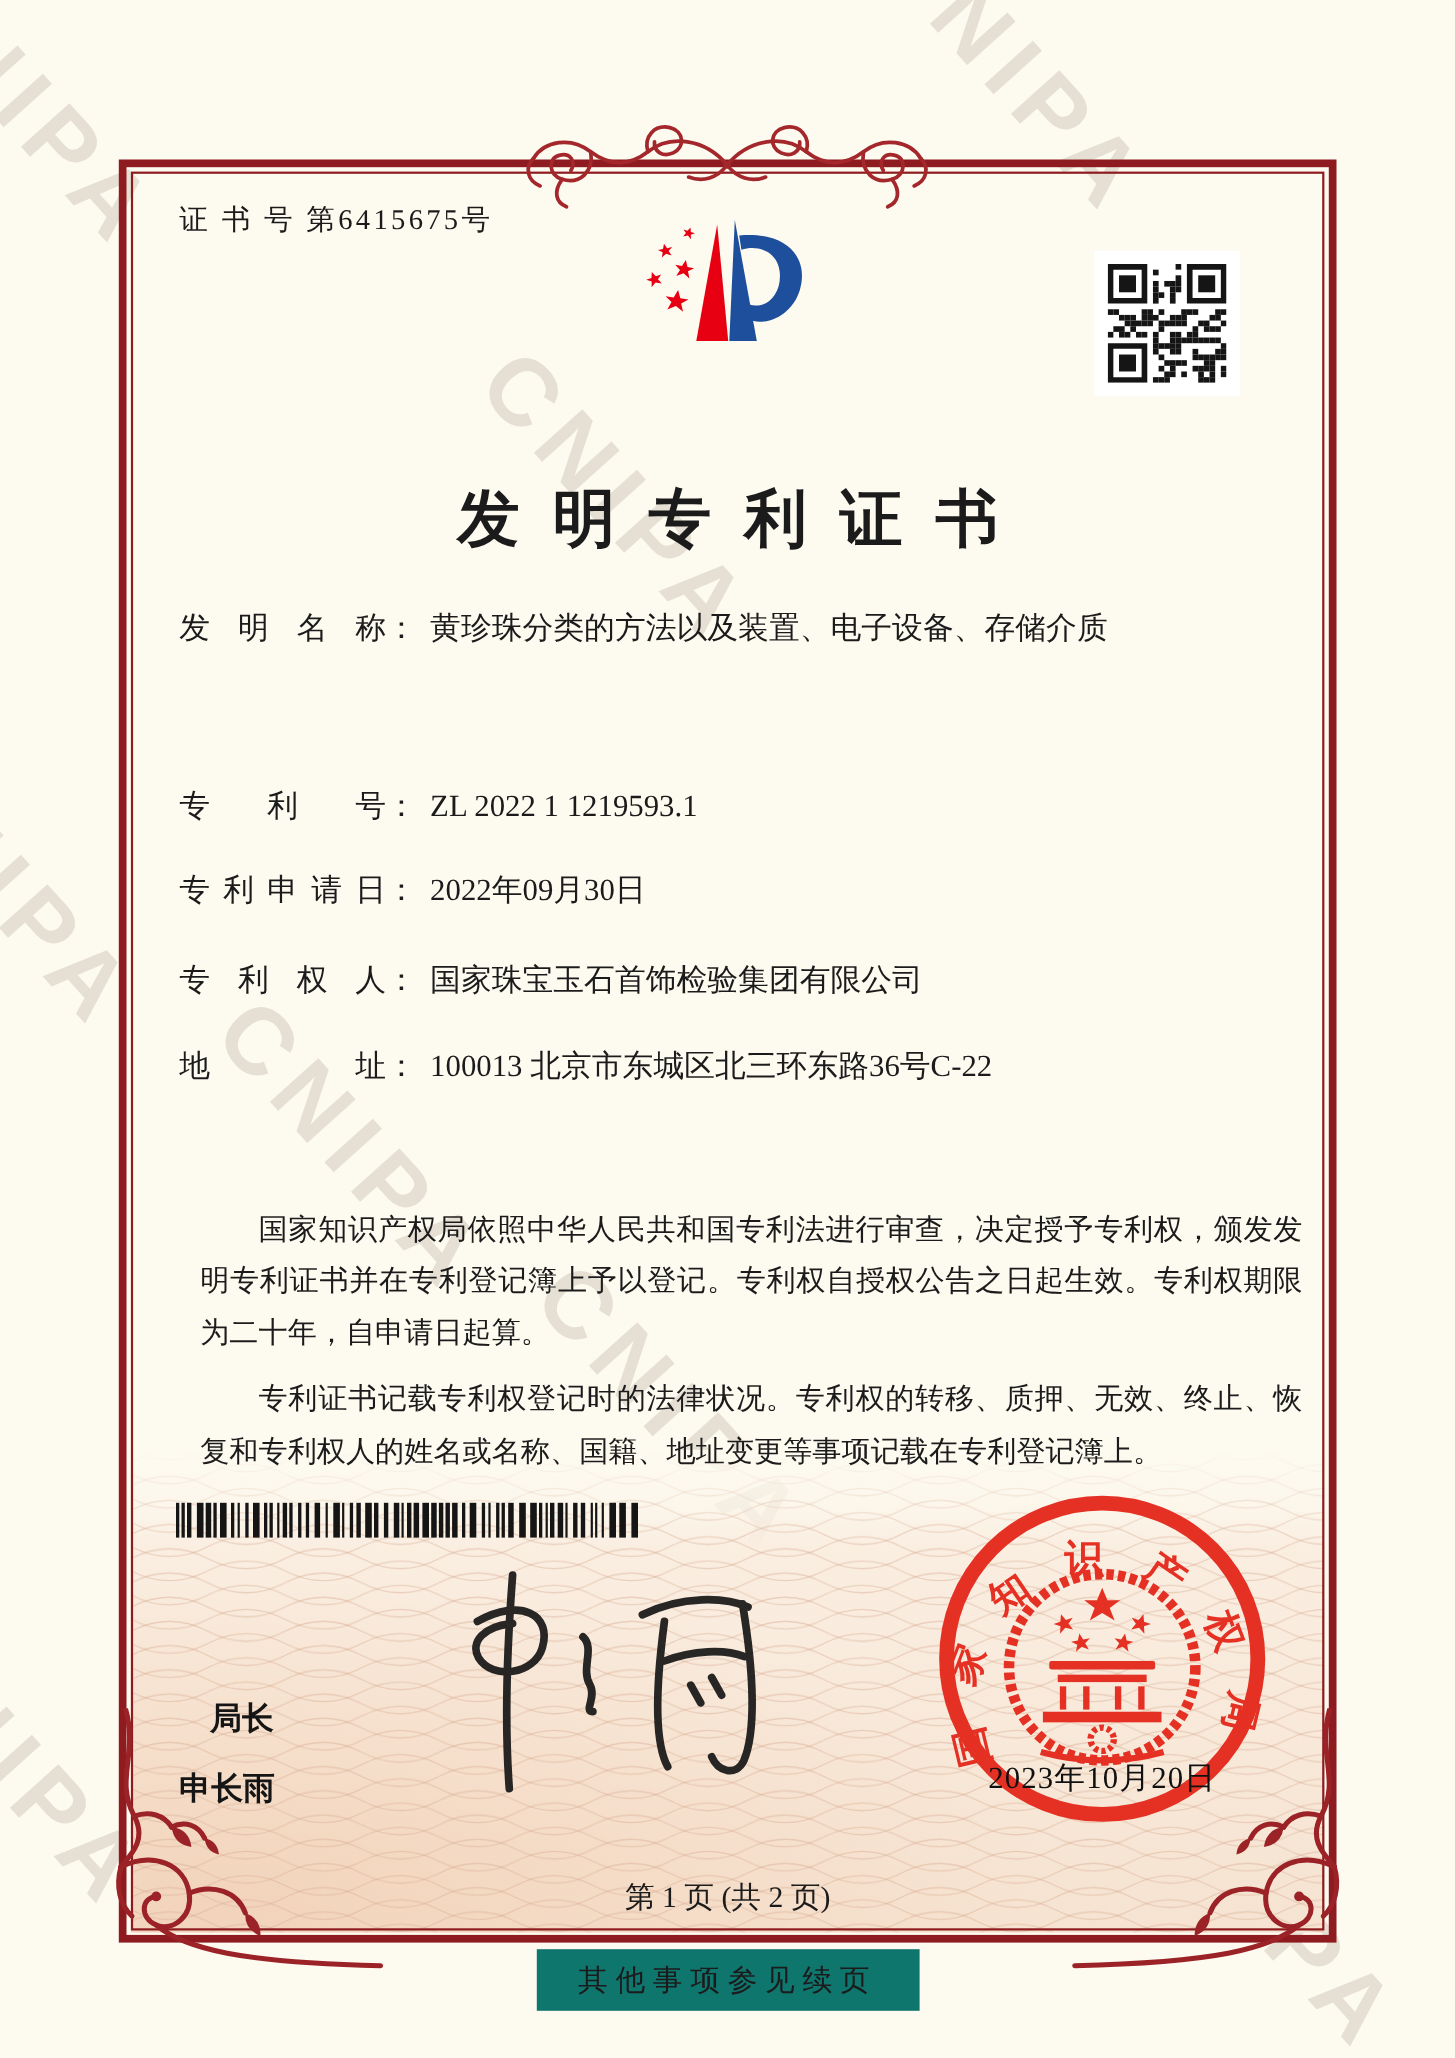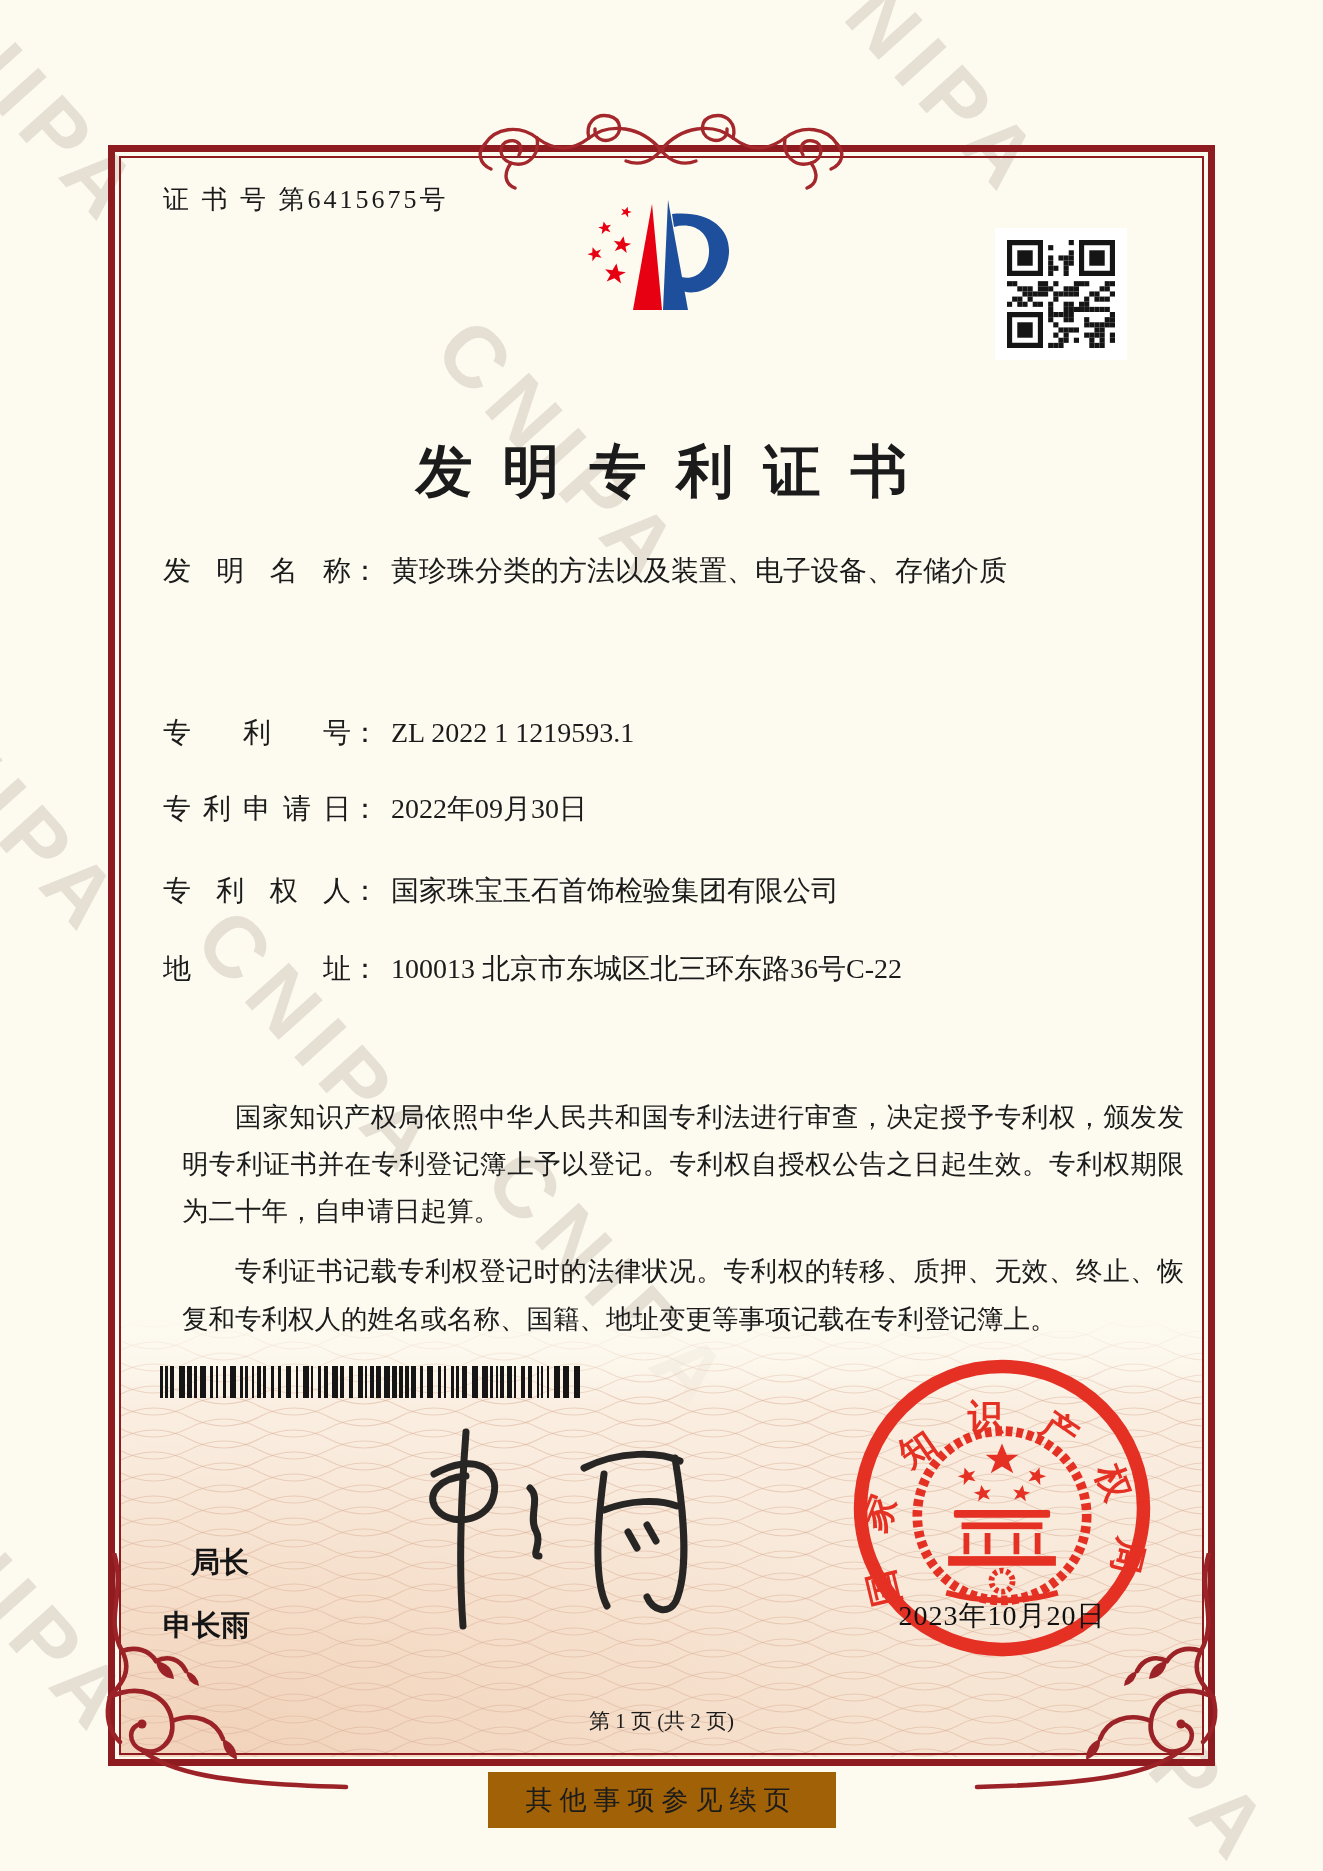--- a/index.html
+++ b/index.html
@@ -50,23 +50,23 @@
   
   .barcode{position:absolute;left:160px;top:1366px;width:424px;height:32px;z-index:2;}
   .signer{position:absolute;left:163px;z-index:2;font-family:"Liberation Sans","DejaVu Sans",sans-serif;
           font-size:29px;font-weight:600;color:#151515;}
   .signer.title-row{top:1543px;margin-left:28px;}
   .signer.name-row{top:1606px;}
   .signature{position:absolute;left:378px;top:1404px;width:345px;height:250px;z-index:2;}
   .seal{position:absolute;left:848px;top:1354px;width:308px;height:308px;z-index:3;opacity:.96;}
   .seal-date{position:absolute;left:852px;top:1597px;width:300px;text-align:center;z-index:4;
              font-size:28px;color:#101010;letter-spacing:1px;}
-  .page-indicator{position:absolute;left:0;right:0;top:1707px;text-align:center;font-size:21px;z-index:2;}
+  .page-indicator{position:absolute;left:0;right:0;top:1707px;text-align:center;font-size:27px;z-index:2;}
   .cont-note{position:absolute;left:50%;top:1772px;transform:translateX(-50%);z-index:2;
-             background:#a16207;padding:10px 38px;font-size:27px;letter-spacing:7px;white-space:nowrap;}
+             background:#0f766e;padding:10px 38px;font-size:27px;letter-spacing:7px;white-space:nowrap;}
 </style>
 </head>
 <body>
 
 <div class="page">
 
   <span class="wm" style="left:-50px;top:-60px">CNIPA</span>
   <span class="wm" style="left:850px;top:-90px">CNIPA</span>
   <span class="wm" style="left:490px;top:300px">CNIPA</span>
   <span class="wm" style="left:-70px;top:650px">CNIPA</span>

